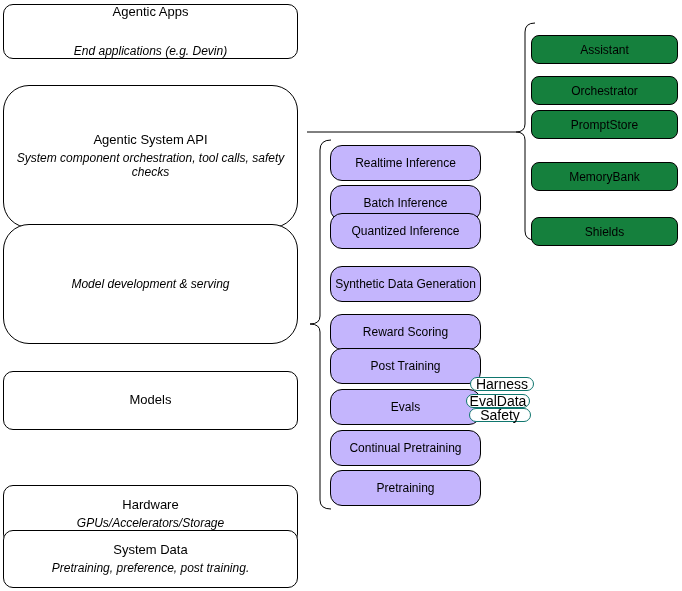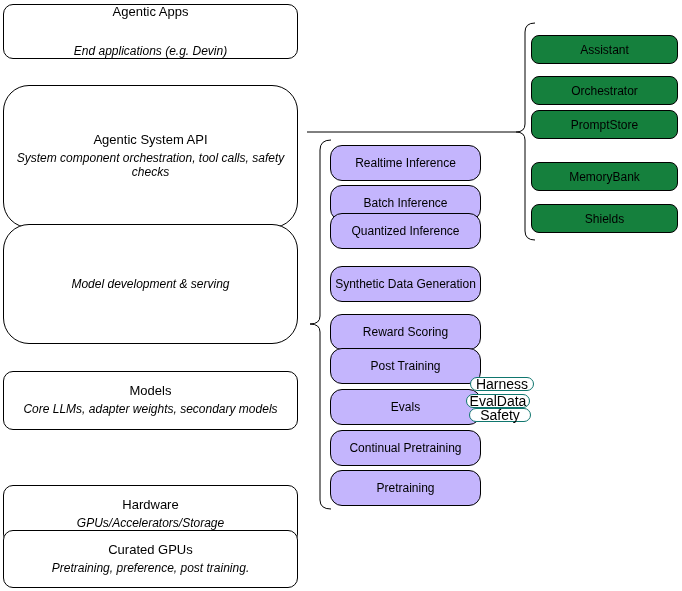--- a/index.html
+++ b/index.html
@@ -46,48 +46,47 @@
       </div>
       <div class="lbox" style="top: 85px; height: 143px; border-radius: 26px;">
         <div class="title">Agentic System API</div>
         <div class="sub">System component orchestration, tool calls, safety checks</div>
       </div>
       <div class="lbox" style="top: 224px; height: 120px; border-radius: 26px;">
         <div class="sub">Model development &amp; serving</div>
       </div>
       <div class="lbox" style="top: 371px; height: 59px; border-radius: 10px;">
         <div class="title">Models</div>
-        <div class="sub">Core LLMs, adapter weights, secondary models</div>
       </div>
       <div class="lbox" style="top: 449px; height: 59px; border-radius: 10px; margin-top: 36px;">
         <div class="title">Hardware</div>
         <div class="sub">GPUs/Accelerators/Storage</div>
       </div>
       <div class="lbox" style="top: 530px; height: 58px; border-radius: 10px;">
-        <div class="title">Curated GPUs</div>
+        <div class="title">System Data</div>
         <div class="sub">Pretraining, preference, post training.</div>
       </div>
     </div>
   <div id="toolchain-list">
       <div class="mbox" style="top: 145px;">Realtime Inference</div>
       <div class="mbox" style="top: 185px;">Batch Inference</div>
       <div class="mbox" style="top: 213px;">Quantized Inference</div>
       <div class="mbox" style="top: 266px;">Synthetic Data Generation</div>
       <div class="mbox" style="top: 314px;">Reward Scoring</div>
       <div class="mbox" style="top: 348px;">Post Training</div>
       <div class="mbox" style="top: 389px;">Evals</div>
       <div class="mbox" style="top: 430px;">Continual Pretraining</div>
       <div class="mbox" style="top: 470px;">Pretraining</div>
     </div>
   <div id="components-list">
       <div class="rbox" style="top: 35px;">Assistant</div>
       <div class="rbox" style="top: 76px;">Orchestrator</div>
       <div class="rbox" style="top: 110px;">PromptStore</div>
       <div class="rbox" style="top: 162px;">MemoryBank</div>
-      <div class="rbox" style="top: 204px;">Shields</div>
+      <div class="rbox" style="top: 217px;">Shields</div>
     </div>
   <div id="eval-tags">
       <div class="pill" style="left: 470px; top: 377px; width: 64px;">Harness</div>
       <div class="pill" style="left: 466px; top: 394px; width: 64px;">EvalData</div>
       <div class="pill" style="left: 469px; top: 408px; width: 62px;">Safety</div>
     </div>
 
 </div>
 
 </body></html>

